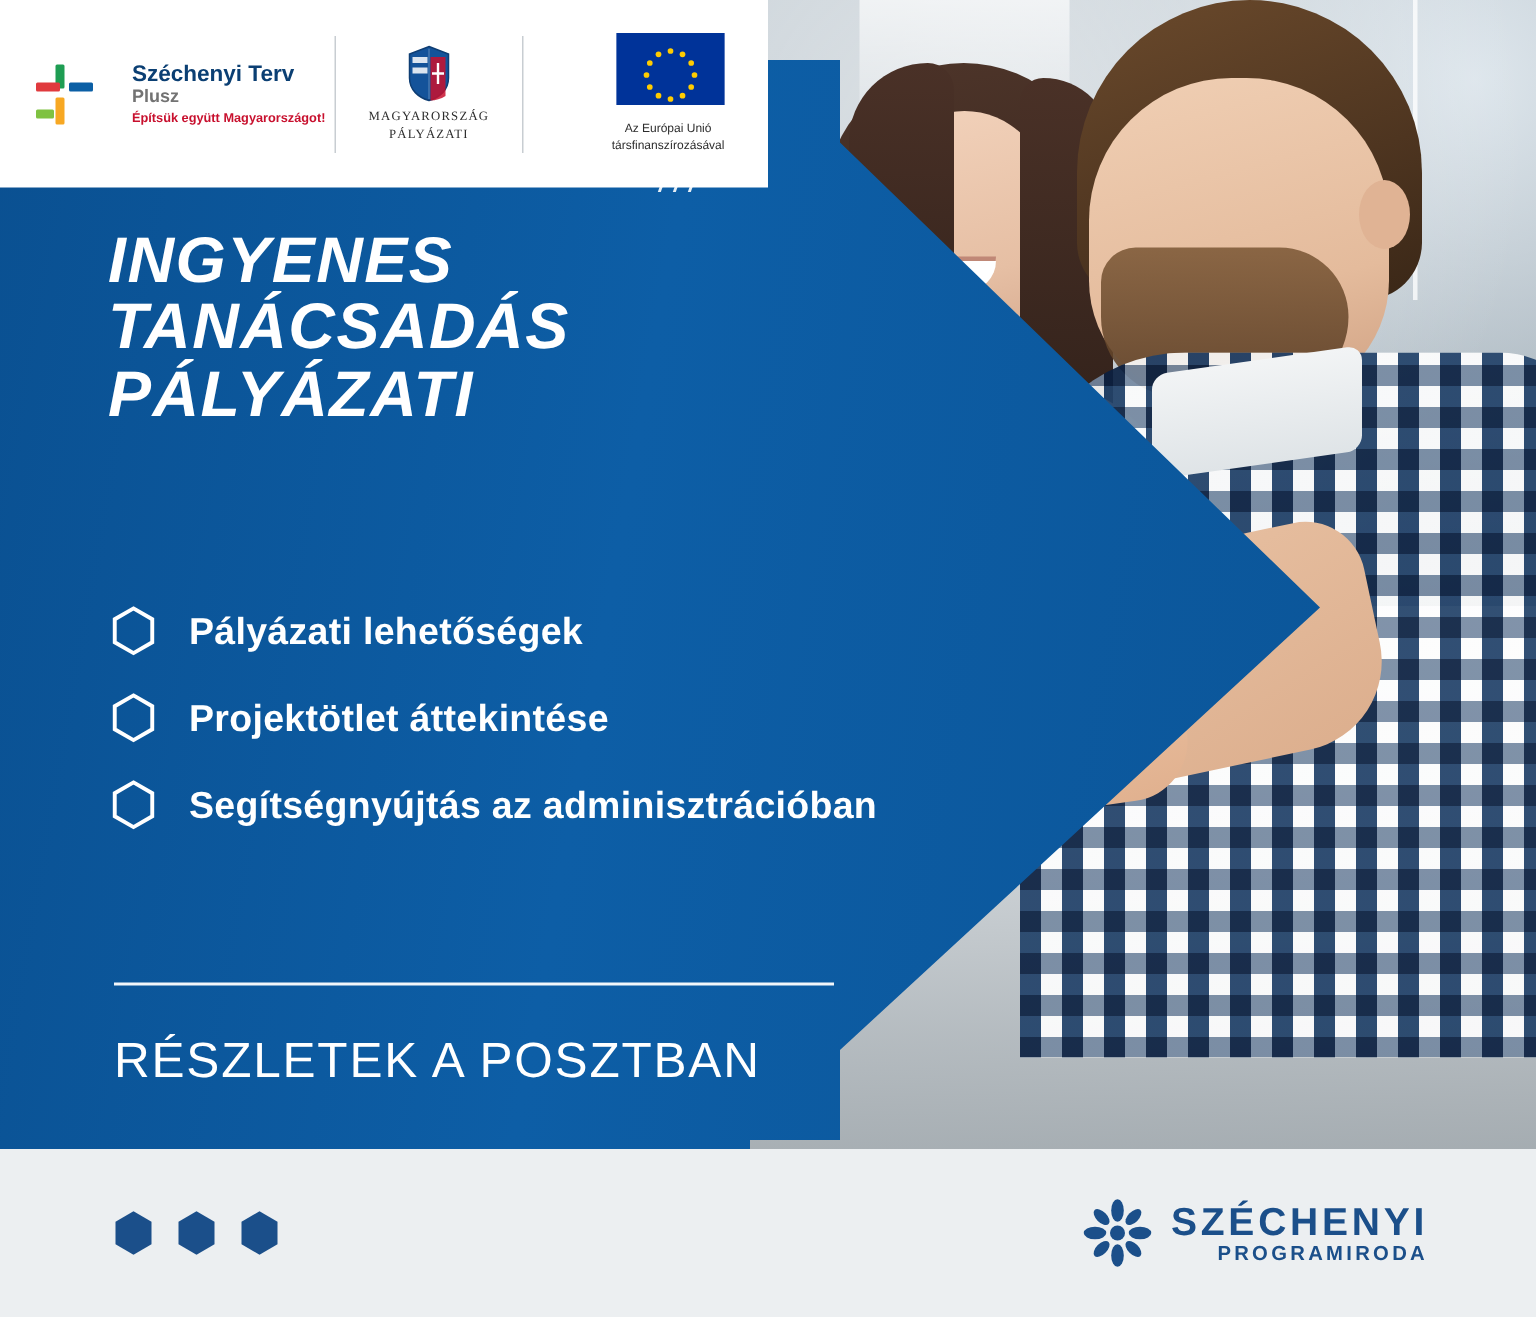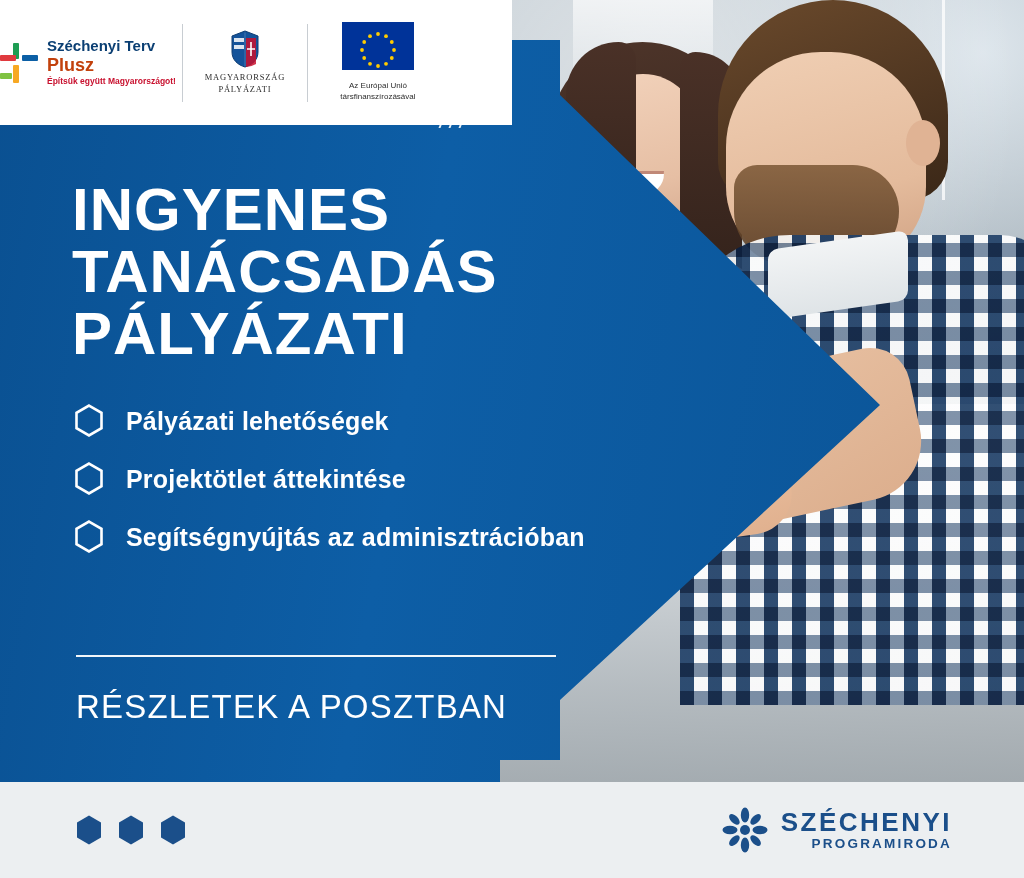--- a/index.html
+++ b/index.html
@@ -302,21 +302,22 @@
     width: 1px;
     height: 78px;
     background: #c8cdd2;
     margin: 0 6px;
   }
 
   
   .szt {
     display: flex;
     align-items: center;
-    gap: 9px;
+    padding-left: 24px;
+    gap: 26px;
   }
   .szt .mark {
     position: relative;
     width: 38px;
     height: 40px;
     flex: none;
   }
   .szt .mark i {
     position: absolute;
     display: block;
@@ -328,23 +329,23 @@
   .szt .m4 { left: 13px; top: 22px; width: 6px;  height: 18px; background: #f7a823; }
   .szt .m5 { left: 0;   top: 30px; width: 12px; height: 6px;  background: #7fc241; }
   .szt .txt { line-height: 1.12; }
   .szt .t1 {
     font-size: 15px;
     font-weight: bold;
     color: #0b3f73;
     white-space: nowrap;
   }
   .szt .t2 {
-    font-size: 18px;
-    font-weight: bold;
-    color: #c2410c;
+    font-size: 12px;
+    font-weight: bold;
+    color: #737373;
   }
   .szt .t3 {
     font-size: 8.5px;
     font-weight: bold;
     color: #c8102e;
     line-height: 1.25;
     margin-top: 1px;
   }
 
   
@@ -366,21 +367,21 @@
     color: #2d2d2d;
     text-align: center;
     line-height: 1.35;
     font-family: "Liberation Serif", serif;
   }
 
   
   .eu {
     display: flex;
     flex-direction: column;
-    align-items: center;
+    align-items: flex-end;
     justify-content: center;
     width: 128px;
     gap: 11px;
   }
   .eu .flag {
     width: 72px;
     height: 48px;
     background: #003399;
     position: relative;
   }
@@ -388,26 +389,27 @@
     font-size: 8px;
     color: #2d2d2d;
     text-align: center;
     line-height: 1.35;
   }
 
   
   .headline {
     position: absolute;
     left: 72px;
-    top: 179px;
+    top: 152px;
     color: #ffffff;
     font-weight: bold;
-    font-size: 60px;
+    font-size: 43px;
     letter-spacing: 1px;
     line-height: 1.03;
+    font-style: italic;
   }
   .headline div { white-space: nowrap; }
 
   
   .bullets {
     position: absolute;
     left: 74px;
     top: 392px;
     width: 640px;
   }
@@ -448,21 +450,21 @@
     font-weight: normal;
     letter-spacing: 1.2px;
   }
 
   
   .footer {
     position: absolute;
     left: 0;
     bottom: 0;
     width: 1024px;
-    height: 96px;
+    height: 112px;
     background: #eceff1;
     display: flex;
     align-items: center;
     justify-content: space-between;
   }
   .footer .dots {
     display: flex;
     gap: 16px;
     margin-left: 76px;
   }

